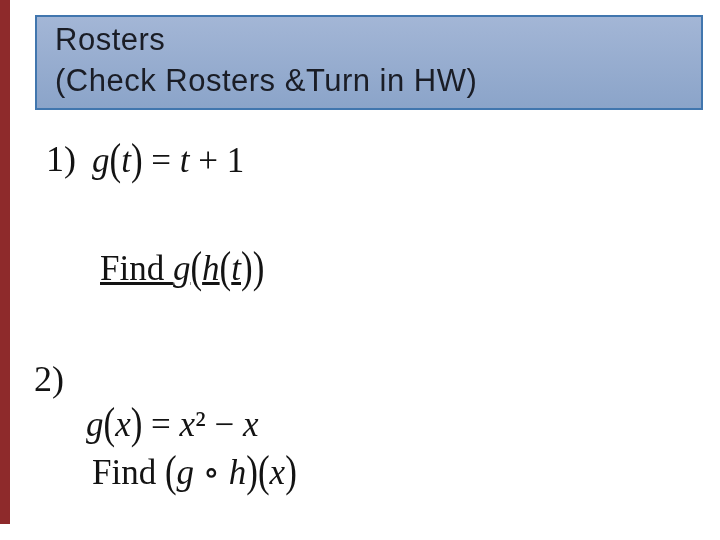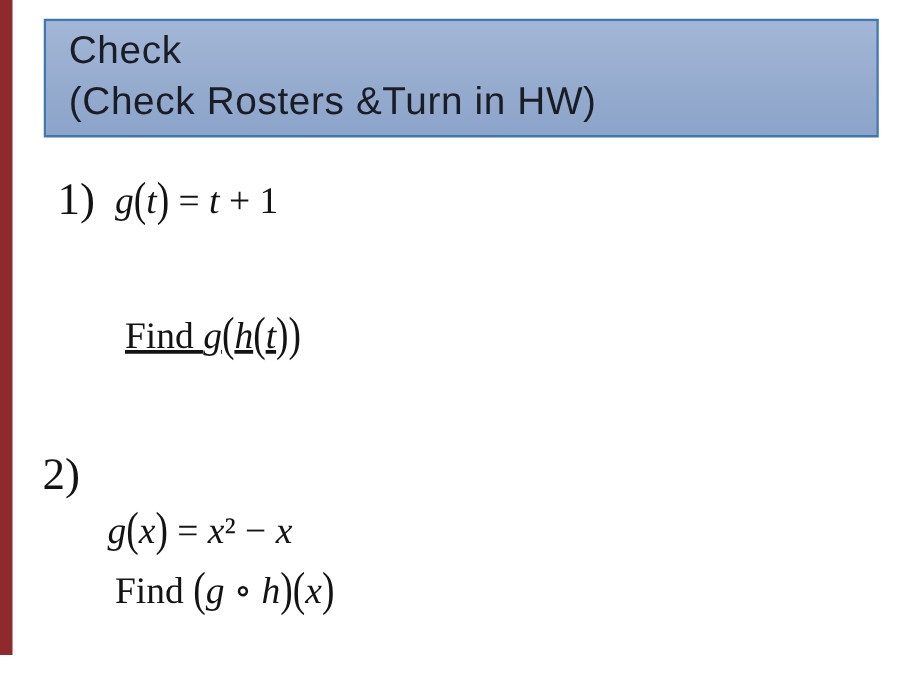--- a/index.html
+++ b/index.html
@@ -36,21 +36,21 @@
     letter-spacing: 0.5px;
   }
 
   .math-area {
     position: absolute; inset: 0;
     color: #131313;
     font-family: "Liberation Serif", "DejaVu Serif", serif;
   }
   .math-line, .prob-number {
     position: absolute;
-    font-size: 30px;
+    font-size: 35px;
     line-height: 46px;
     white-space: nowrap;
   }
   .prob-number { font-size: 36px; }
   .math-line i { font-style: italic; }
   .math-line .paren {
     display: inline-block;
     transform: scaleY(1.28);
     transform-origin: 50% 55%;
   }
@@ -67,21 +67,21 @@
   #p2-l2   { left: 82px;  top: 450px; margin-left: 10px; }
 </style>
 </head>
 <body>
 
 <div class="slide">
 
   <div class="accent-bar" style="background: rgb(142, 42, 43);"></div>
 
   <div class="header-box" style="background: linear-gradient(rgb(163, 182, 214), rgb(139, 164, 201)); border-color: rgb(65, 118, 174); color: rgb(26, 29, 38);">
-    <div class="title-line">Check</div>
+    <div class="title-line">Rosters</div>
     <div class="title-line">(Check Rosters &amp;Turn in HW)</div>
   </div>
 
   <div class="math-area" style="color: rgb(19, 19, 19);">
 
     <div class="prob-number" id="p1-num">1)</div>
     <div class="math-line" id="p1-l0"><i>g</i><span class="paren">(</span><i>t</i><span class="paren">)</span> = <i>t</i> + 1</div>
     <div class="math-line" id="p1-l2">Find <i>g</i><span class="paren">(</span><i>h</i><span class="paren">(</span><i>t</i><span class="paren">)</span><span class="paren">)</span></div>
 
     <div class="prob-number" id="p2-num">2)</div>

